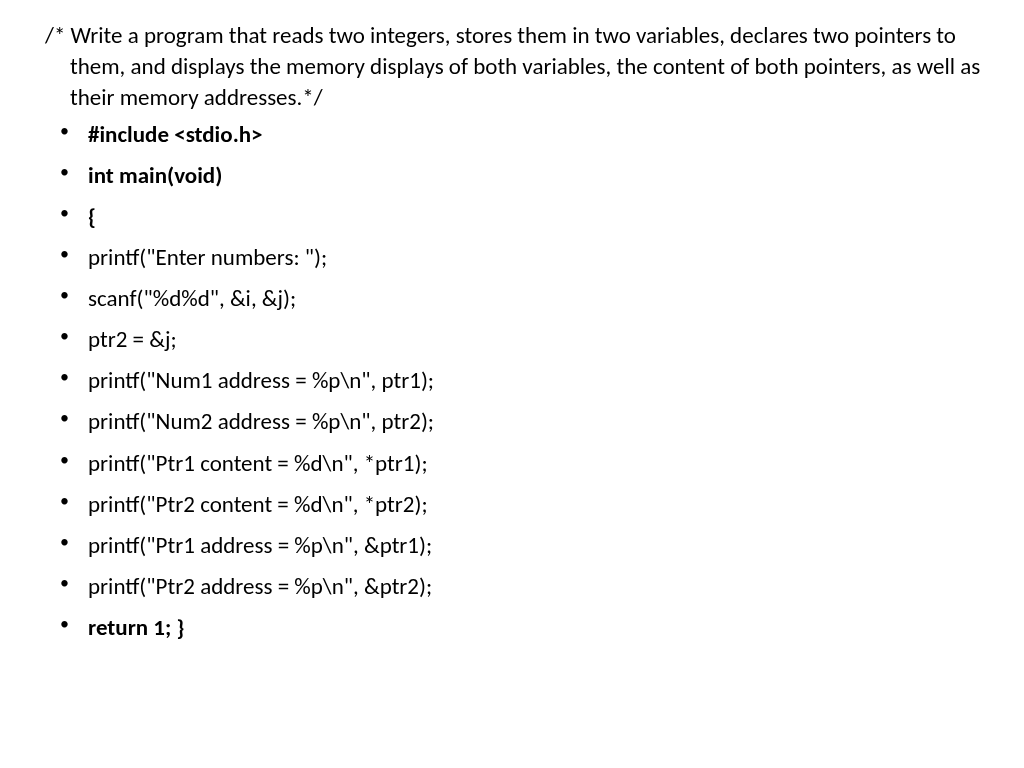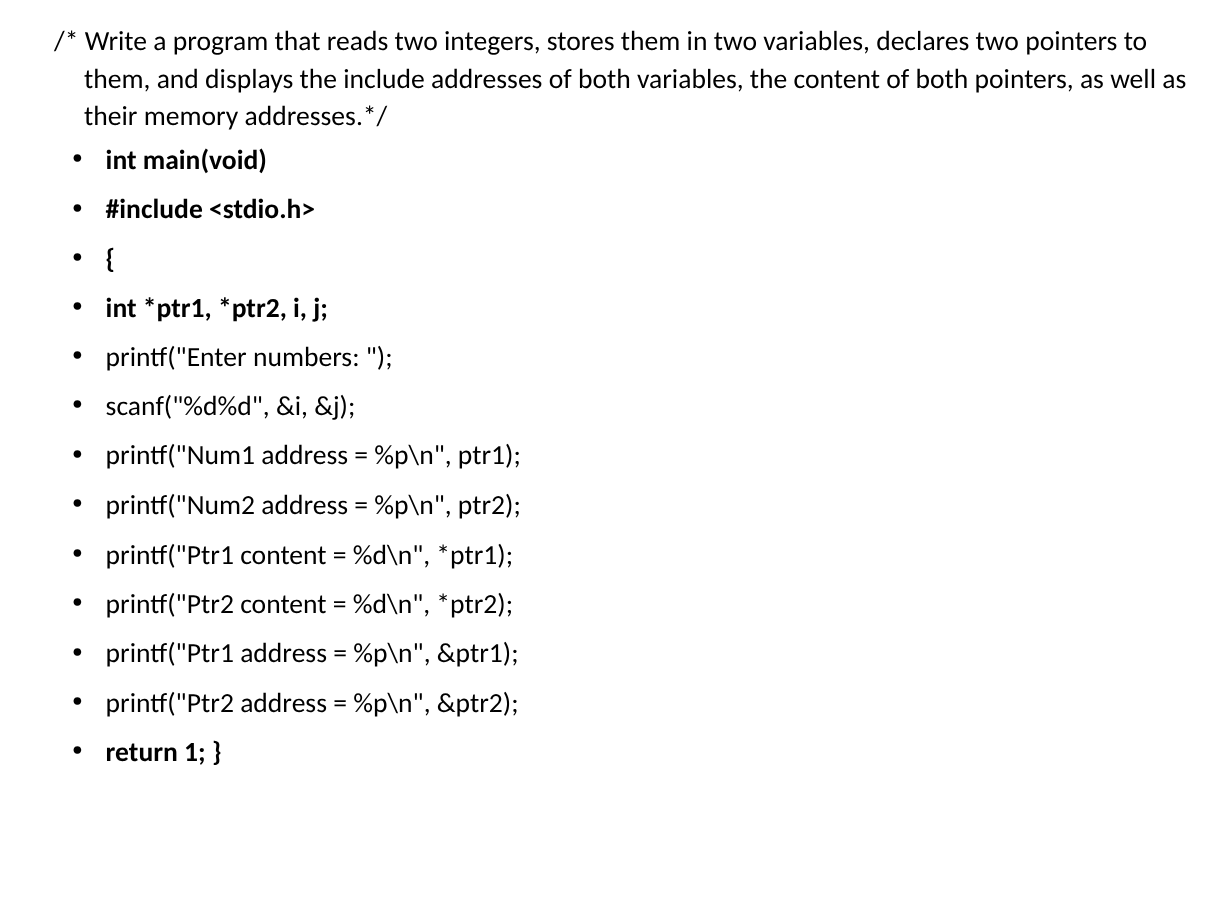--- a/index.html
+++ b/index.html
@@ -37,29 +37,29 @@
     font-size: 18px;
     color: #000;
   }
   .bold {
     font-weight: bold;
   }
 </style>
 </head>
 <body>
 
-<p class="comment">/* Write a program that reads two integers, stores them in two variables, declares two pointers to them, and displays the include addresses of both variables, the content of both pointers, as well as their memory addresses.*/</p>
+<p class="comment">/* Write a program that reads two integers, stores them in two variables, declares two pointers to them, and displays the memory displays of both variables, the content of both pointers, as well as their memory addresses.*/</p>
 
 <ul id="code-list">
+    <li><span class="bold">#include &lt;stdio.h&gt;</span></li>
     <li><span class="bold">int main(void)</span></li>
-    <li><span class="bold">#include &lt;stdio.h&gt;</span></li>
     <li><span class="bold">{</span></li>
-    <li><span class="bold">int *ptr1, *ptr2, i, j;</span></li>
     <li><span>printf("Enter numbers: ");</span></li>
     <li><span>scanf("%d%d", &amp;i, &amp;j);</span></li>
+    <li><span>ptr2 = &amp;j;</span></li>
     <li><span>printf("Num1 address = %p\n", ptr1);</span></li>
     <li><span>printf("Num2 address = %p\n", ptr2);</span></li>
     <li><span>printf("Ptr1 content = %d\n", *ptr1);</span></li>
     <li><span>printf("Ptr2 content = %d\n", *ptr2);</span></li>
     <li><span>printf("Ptr1 address = %p\n", &amp;ptr1);</span></li>
     <li><span>printf("Ptr2 address = %p\n", &amp;ptr2);</span></li>
     <li><span class="bold">return 1;     }</span></li>
   </ul>
 
 </body></html>

